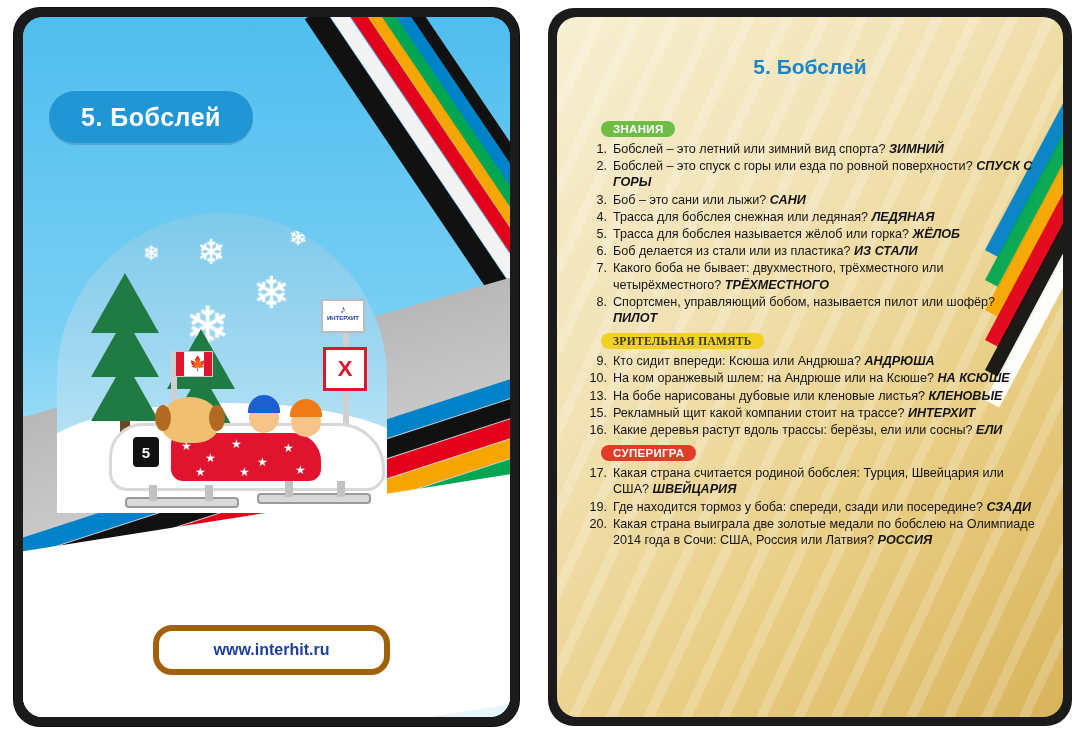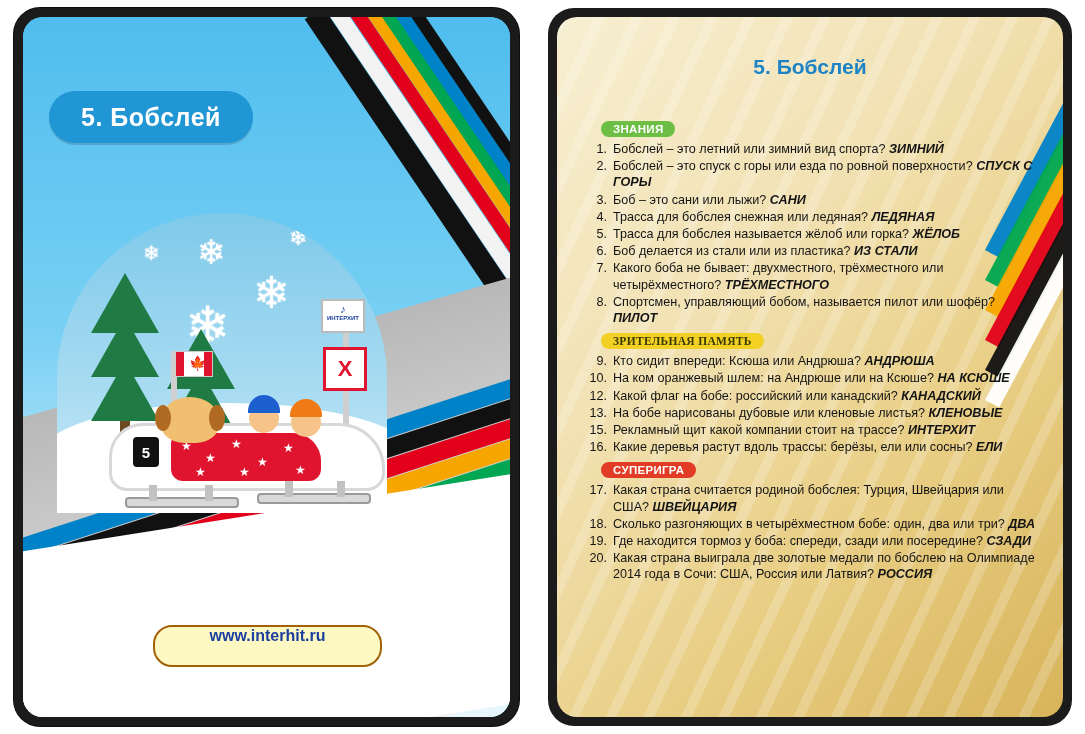--- a/index.html
+++ b/index.html
@@ -42,22 +42,22 @@
   .tree{position:absolute;width:0;height:0;}
   .tree b{display:block;position:absolute;width:0;height:0;border-left:34px solid transparent;border-right:34px solid transparent;border-bottom:60px solid #1f7a43;}
   .tree i{display:block;position:absolute;width:10px;height:26px;background:#6b4a23;}
 
   
   .title-pill{position:absolute;left:26px;top:74px;width:204px;height:52px;border-radius:26px;background:#2196d4;
     box-shadow:0 2px 0 rgba(0,0,0,.15);display:flex;align-items:center;justify-content:center;}
   .title-pill span{color:#ffffff;font-size:25px;font-weight:bold;letter-spacing:.5px;}
 
   
-  .url-pill{position:absolute;left:130px;top:608px;width:225px;height:38px;border-radius:19px;background:#fef9c3;
-    border:2px solid #a16207;display:flex;justify-content:center;}
+  .url-pill{position:absolute;left:130px;top:608px;width:225px;height:38px;border-radius:19px;background:#ffffff;
+    border:6px solid #a16207;display:flex;align-items:center;justify-content:center;}
   .url-pill span{color:#1a3f9e;font-size:16px;font-weight:bold;}
 
   
   .bob{position:absolute;left:86px;top:372px;width:290px;height:130px;}
   .bob-body{position:absolute;left:0;top:34px;width:270px;height:62px;border-radius:34px 46px 18px 18px;background:#ffffff;
     border:3px solid #d8d8d8;}
   .bob-red{position:absolute;left:62px;top:44px;width:150px;height:48px;background:#e0142e;border-radius:10px 28px 12px 12px;}
   .star{position:absolute;color:#ffffff;font-size:12px;}
   .bob-num{position:absolute;left:24px;top:48px;width:26px;height:30px;background:#111;color:#fff;font-size:15px;
     font-weight:bold;display:flex;align-items:center;justify-content:center;border-radius:4px;}
@@ -236,31 +236,29 @@
           <li><span class="n">6.</span><span>Боб делается из стали или из пластика?</span> <span class="ans">ИЗ СТАЛИ</span></li>
           <li><span class="n">7.</span><span>Какого боба не бывает: двухместного, трёхместного или четырёхместного?</span> <span class="ans">ТРЁХМЕСТНОГО</span></li>
           <li><span class="n">8.</span><span>Спортсмен, управляющий бобом, называется пилот или шофёр?</span> <span class="ans">ПИЛОТ</span></li>
         </ol>
 
         
         <div class="sect yellow">ЗРИТЕЛЬНАЯ ПАМЯТЬ</div>
         <ol class="qlist">
           <li><span class="n">9.</span><span>Кто сидит впереди: Ксюша или Андрюша?</span> <span class="ans">АНДРЮША</span></li>
           <li><span class="n">10.</span><span>На ком оранжевый шлем: на Андрюше или на Ксюше?</span> <span class="ans">НА КСЮШЕ</span></li>
-          <li><span class="n">12.</span><span>Какой флаг на бобе: российский или канадский?</span> <span class="ans">КАНАДСКИЙ</span></li>
           <li><span class="n">13.</span><span>На бобе нарисованы дубовые или кленовые листья?</span> <span class="ans">КЛЕНОВЫЕ</span></li>
           <li><span class="n">15.</span><span>Рекламный щит какой компании стоит на трассе?</span> <span class="ans">ИНТЕРХИТ</span></li>
           <li><span class="n">16.</span><span>Какие деревья растут вдоль трассы: берёзы, ели или сосны?</span> <span class="ans">ЕЛИ</span></li>
         </ol>
 
         
         <div class="sect red">СУПЕРИГРА</div>
         <ol class="qlist">
           <li><span class="n">17.</span><span>Какая страна считается родиной бобслея: Турция, Швейцария или США?</span> <span class="ans">ШВЕЙЦАРИЯ</span></li>
-          <li><span class="n">18.</span><span>Сколько разгоняющих в четырёхместном бобе: один, два или три?</span> <span class="ans">ДВА</span></li>
           <li><span class="n">19.</span><span>Где находится тормоз у боба: спереди, сзади или посередине?</span> <span class="ans">СЗАДИ</span></li>
           <li><span class="n">20.</span><span>Какая страна выиграла две золотые медали по бобслею на Олимпиаде 2014 года в Сочи: США, Россия или Латвия?</span> <span class="ans">РОССИЯ</span></li>
         </ol>
       </div>
     </div>
   </div>
 
 </div>
 
 </body></html>

